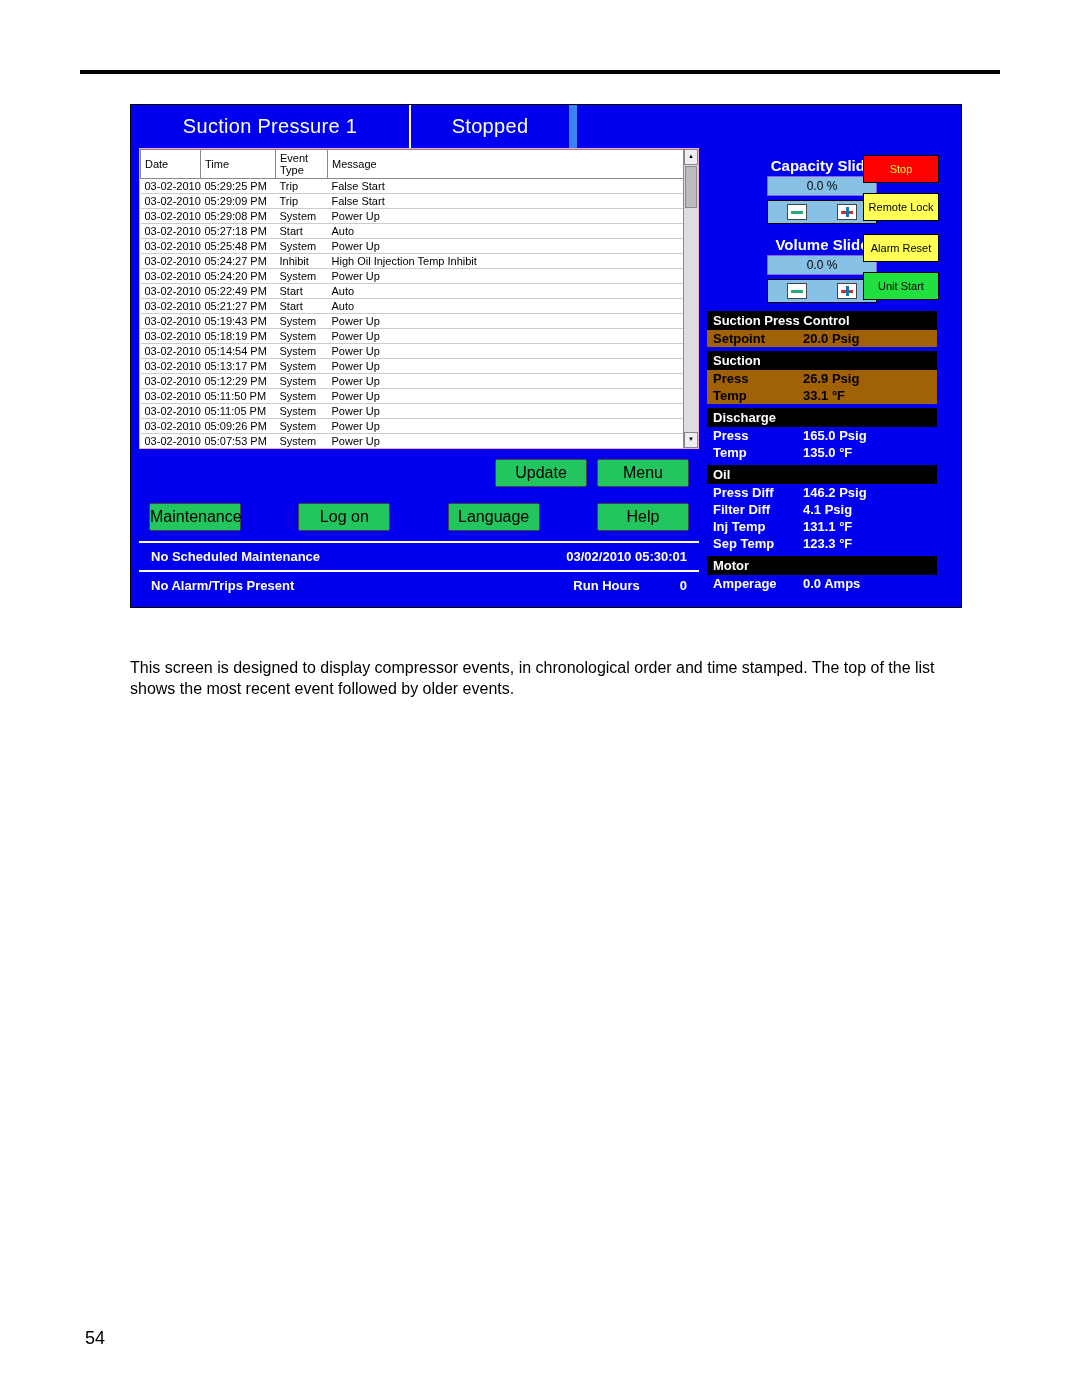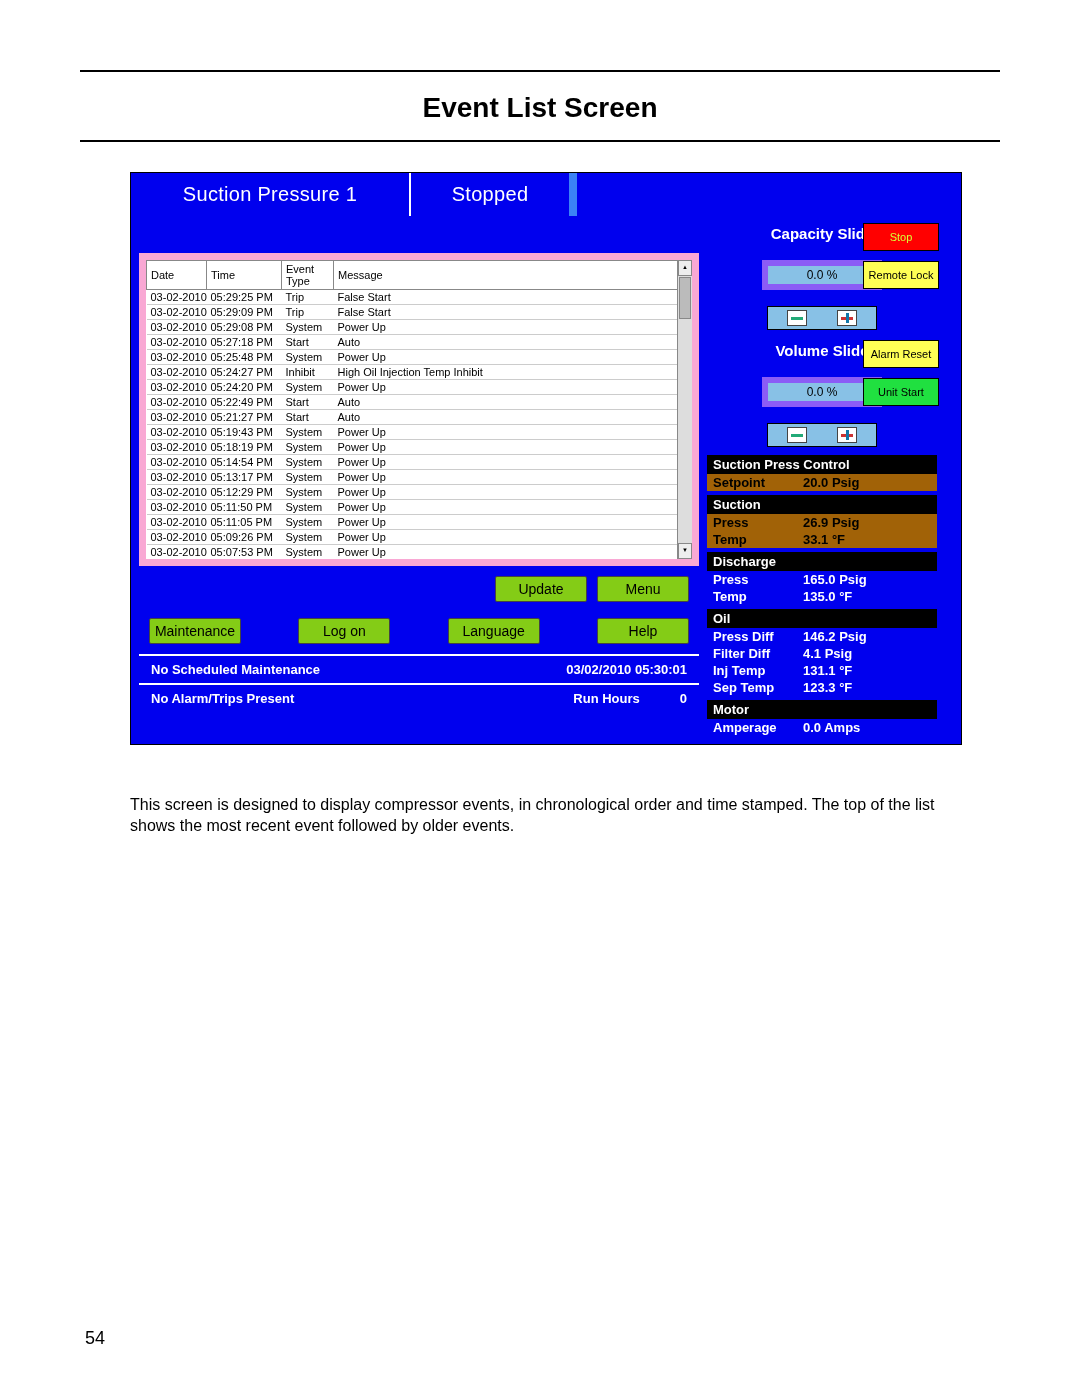--- a/index.html
+++ b/index.html
@@ -50,24 +50,23 @@
     align-items: flex-start;
   }
 
   
   .leftcol {
     width: 560px;
     margin: 0 8px 8px 8px;
   }
   .ev-table-wrap {
     background: #fff;
-    border: 7px solid #f9a8d4;
+    border: 1px solid #f9a8d4;
     font-size: 11px;
     position: relative;
-    margin-top: 37px;
   }
   table.ev {
     border-collapse: collapse;
     width: 100%;
     table-layout: fixed;
   }
   table.ev th {
     font-weight: normal;
     text-align: left;
     border: 1px solid #888;
@@ -106,23 +105,23 @@
   .scroll-thumb { margin:1px; height: 40px; background:#bbb; border:1px solid #888;}
 
   .belowtable {
     background:#0000ee;
     display:flex;
     justify-content:flex-end;
     gap:10px;
     padding:10px 10px 10px 10px;
   }
   .btn {
-    background:#84cc16;
+    background:#22c55e;
     border:1px solid #444;
-    font-size:14px;
+    font-size:16px;
     padding:4px 0;
     text-align:center;
     width:90px;
     border-radius:2px;
   }
 
   .toolbar-row {
     display:flex;
     gap:10px;
     padding:6px 10px 10px 10px;
@@ -150,22 +149,22 @@
   }
   .slide-block { position:relative; }
   .slide-title { text-align:center; font-size:15px; font-weight:bold; padding:4px 0 2px 0;}
   .slide-val {
     background:#88c1e6;
     color:#000;
     text-align:center;
     font-size:12px;
     padding:2px 0;
     width:108px;
-    margin:16px auto;
-    border:6px solid #8b5cf6;
+    margin:0 auto;
+    border:1px solid #8b5cf6;
   }
   .slide-btns {
     display:flex; justify-content:center; gap:30px;
     background:#88c1e6;
     width:108px; margin:4px auto 8px auto;
     padding:3px 0;
     border:1px solid #000;
   }
   .minus,.plus { width:18px;height:14px; background:#fff; border:1px solid #444; position:relative;}
   .minus::after{content:""; position:absolute; left:3px; right:3px; top:6px; height:3px; background:#2a7;}
@@ -219,21 +218,20 @@
     bottom:48px;
     left:85px;
     font-size:18px;
   }
 </style>
 </head>
 <body>
 
 <div class="page">
   <div class="hr"></div>
-  <div class="title">Event List Screen</div>
   <div class="hr"></div>
 
   <div class="screenshot">
 
     <div class="hdrbar">
       <div class="hdrcell sp">Suction Pressure 1</div>
       <div class="hdrcell stop">Stopped</div>
     </div>
 
     <div class="midwrap">

